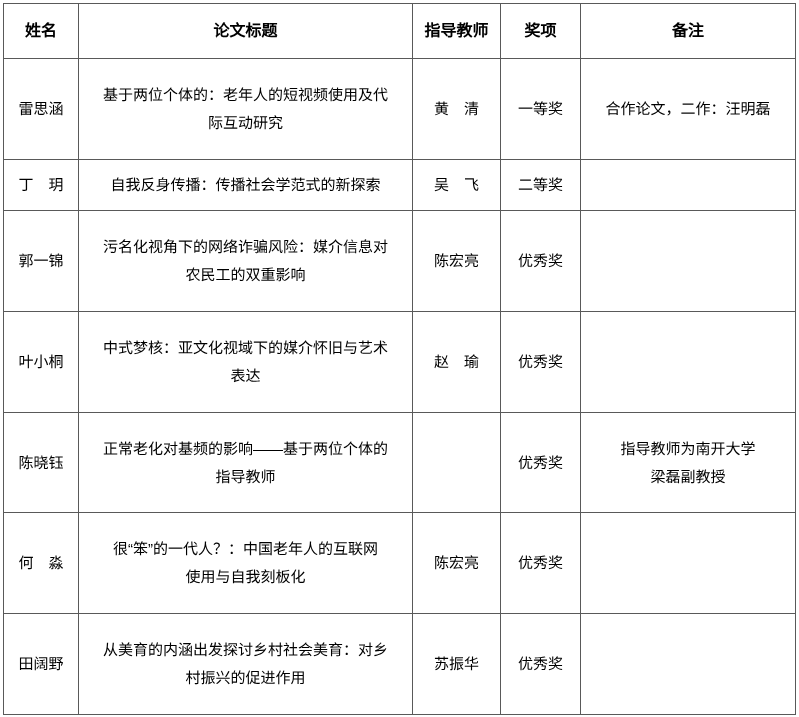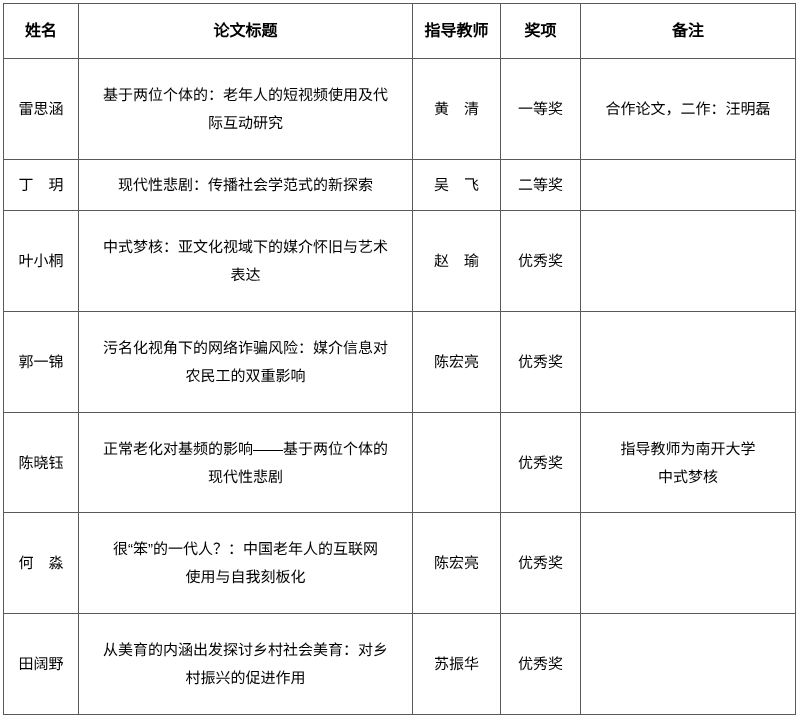--- a/index.html
+++ b/index.html
@@ -71,49 +71,49 @@
       <tr>
         <td>雷思涵</td>
         <td>基于两位个体的：老年人的短视频使用及代
 际互动研究</td>
         <td>黄　清</td>
         <td>一等奖</td>
         <td>合作论文，二作：汪明磊</td>
       </tr>
       <tr>
         <td>丁　玥</td>
-        <td>现代性悲剧：传播社会学范式的新探索</td>
+        <td>自我反身传播：传播社会学范式的新探索</td>
         <td>吴　飞</td>
         <td>二等奖</td>
+        <td></td>
+      </tr>
+      <tr>
+        <td>郭一锦</td>
+        <td>污名化视角下的网络诈骗风险：媒介信息对
+农民工的双重影响</td>
+        <td>陈宏亮</td>
+        <td>优秀奖</td>
         <td></td>
       </tr>
       <tr>
         <td>叶小桐</td>
         <td>中式梦核：亚文化视域下的媒介怀旧与艺术
 表达</td>
         <td>赵　瑜</td>
         <td>优秀奖</td>
         <td></td>
       </tr>
       <tr>
-        <td>郭一锦</td>
-        <td>污名化视角下的网络诈骗风险：媒介信息对
-农民工的双重影响</td>
-        <td>陈宏亮</td>
-        <td>优秀奖</td>
-        <td></td>
-      </tr>
-      <tr>
         <td>陈晓钰</td>
         <td>正常老化对基频的影响——基于两位个体的
-现代性悲剧</td>
+指导教师</td>
         <td></td>
         <td>优秀奖</td>
         <td>指导教师为南开大学
-中式梦核</td>
+梁磊副教授</td>
       </tr>
       <tr>
         <td>何　淼</td>
         <td>很“笨”的一代人？：中国老年人的互联网
 使用与自我刻板化</td>
         <td>陈宏亮</td>
         <td>优秀奖</td>
         <td></td>
       </tr>
       <tr>

